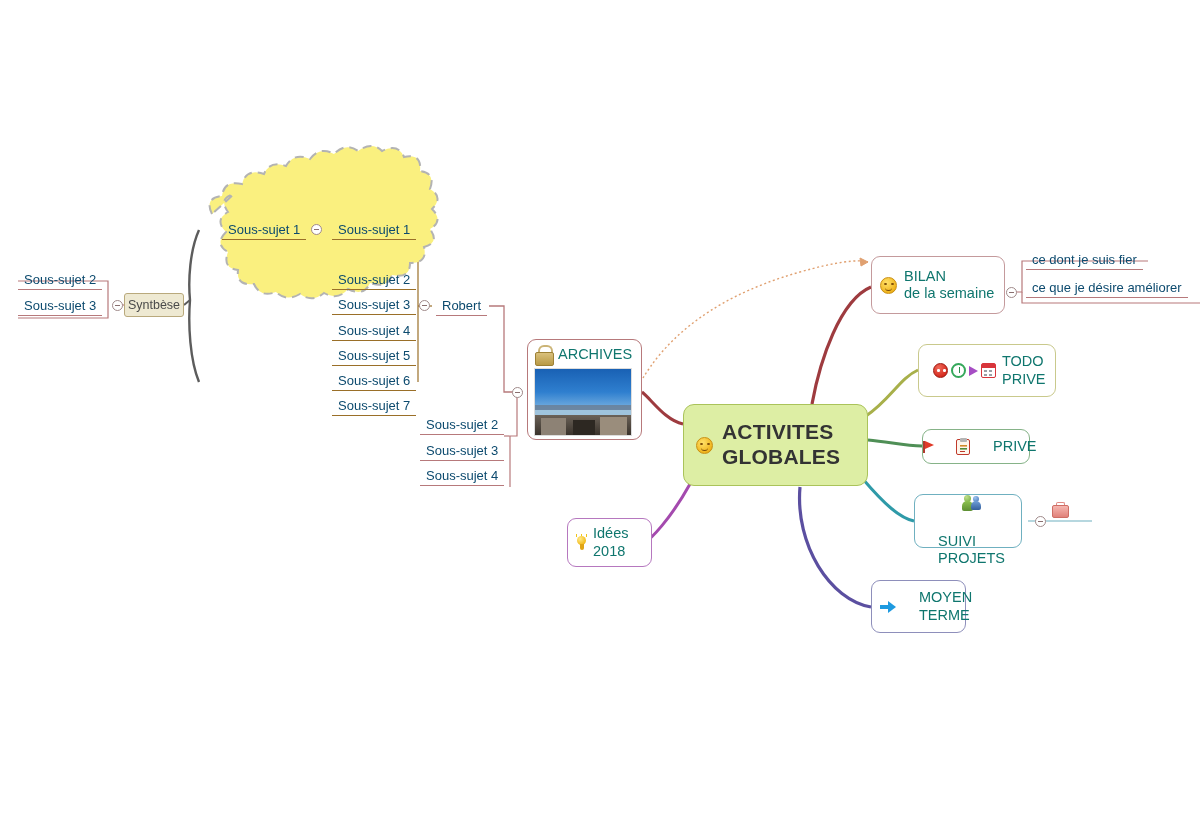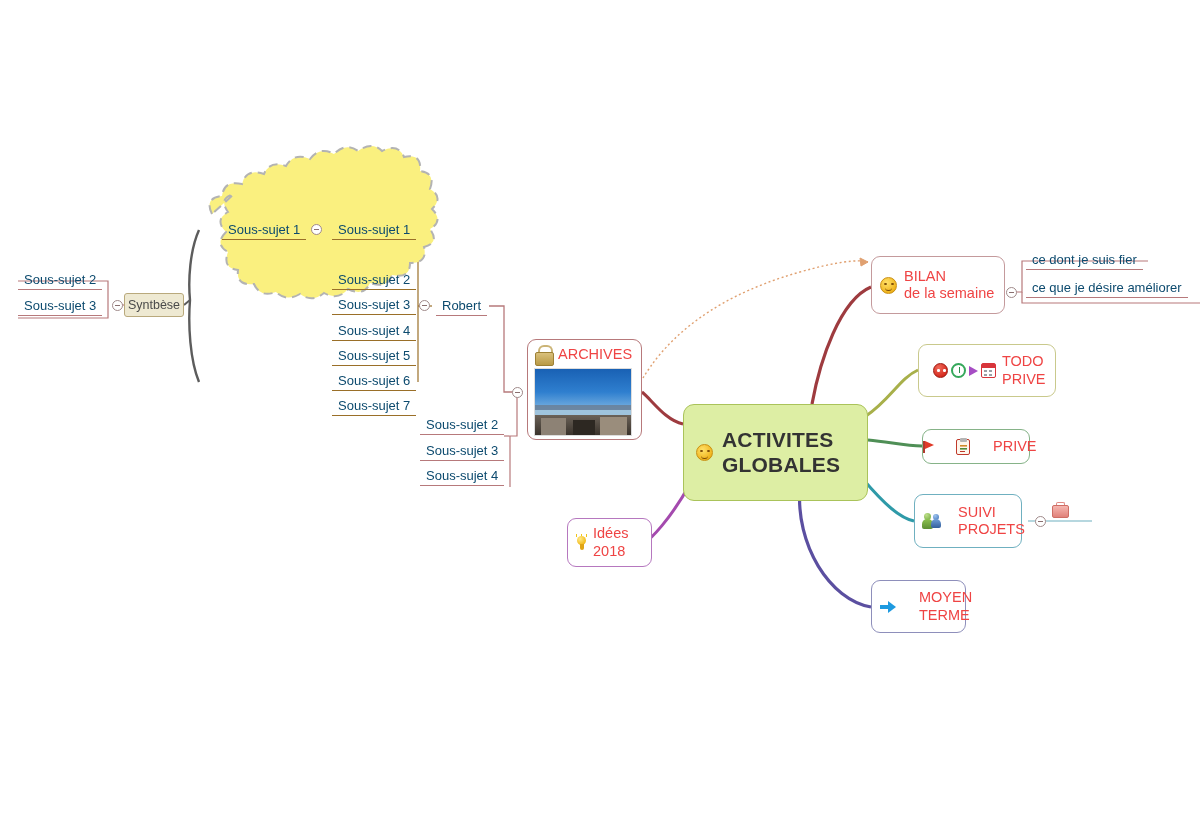--- a/index.html
+++ b/index.html
@@ -18,26 +18,26 @@
 
   
   .node {
     position: absolute;
     display: flex;
     align-items: center;
     gap: 6px;
     background: #ffffff;
     white-space: nowrap;
   }
-  .node .label { color: #ef4444; line-height: 1.18; }
+  .node .label { color: #0f766e; line-height: 1.18; }
 
   
   .central {
     left: 683px; top: 404px;
-    width: 185px; height: 97px;
+    width: 185px; height: 82px;
     border: 1px solid #aac35a;
     border-radius: 11px;
     background: #ddeea4;
     padding-left: 12px;
     gap: 9px;
   }
   .central .label {
     font-size: 21px; font-weight: bold; color: #333333;
     letter-spacing: .2px;
   }
@@ -51,21 +51,21 @@
 
   .n-todo  { left: 918px; top: 344px; width: 138px; height: 53px;
              border-color: #c9c98c; padding-left: 14px; gap: 3px; }
   .n-todo .label { font-size: 14.5px; }
 
   .n-prive { left: 922px; top: 429px; width: 108px; height: 35px;
              border-color: #86b388; gap: 20px; }
   .n-prive .label { font-size: 14.5px; }
 
   .n-suivi { left: 914px; top: 494px; width: 108px; height: 54px;
-             border-color: #6fb0c0; padding-left: 7px; gap: 16px; }
+             border-color: #6fb0c0; padding-left: 7px; gap: 22px; flex-direction: column; }
   .n-suivi .label { font-size: 14.5px; }
 
   .n-moyen { left: 871px; top: 580px; width: 95px; height: 53px;
              border-color: #8e8fbb; padding-left: 8px; gap: 22px; }
   .n-moyen .label { font-size: 14.5px; }
 
   .n-idees { left: 559px; top: 518px; width: 85px; height: 49px;
              border-color: #b678bf; padding-left: 7px; gap: 5px; margin-left: 8px; }
   .n-idees .label { font-size: 14.5px; }
 

